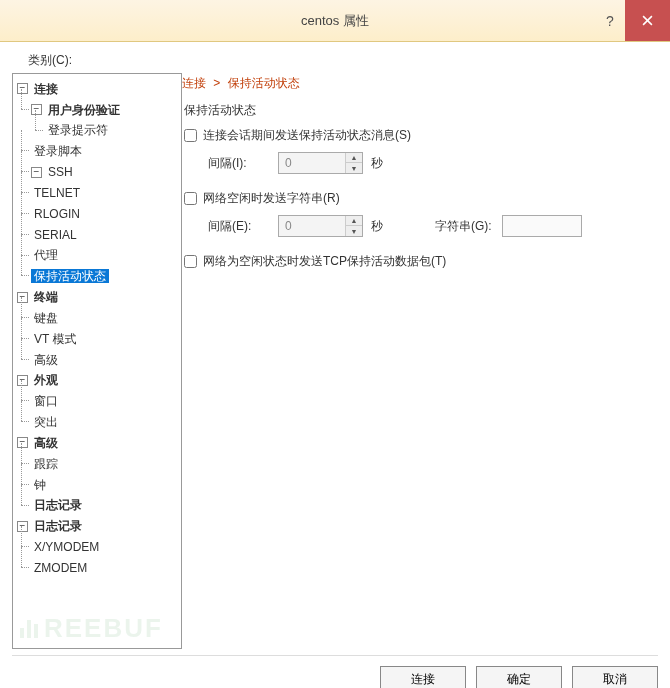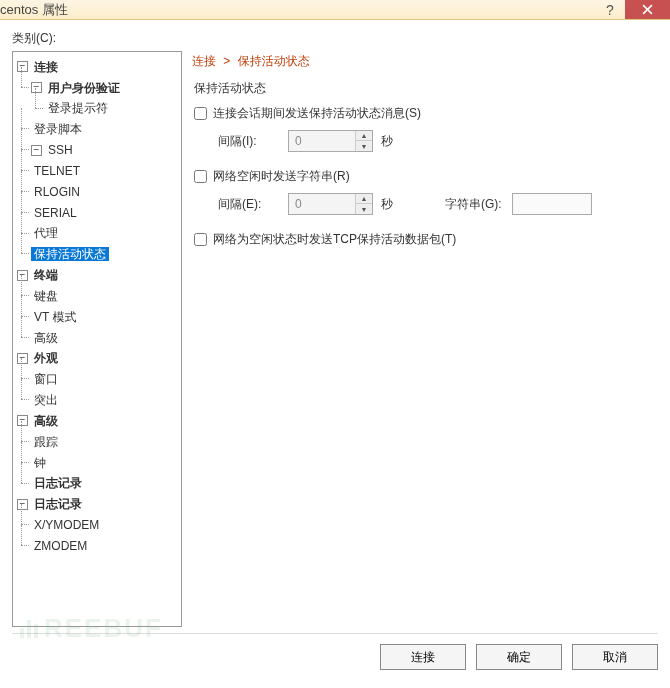--- a/index.html
+++ b/index.html
@@ -1,29 +1,29 @@
 <!DOCTYPE html>
 <html><head>
   <meta charset="utf-8">
   <style>
     * { box-sizing: border-box; margin: 0; padding: 0; font-family: "Microsoft YaHei", "Segoe UI", Tahoma, sans-serif; }
     body { width: 670px; height: 688px; background: #fff; font-size: 12px; color: #333; overflow: hidden; position: relative; }
     
-    .titlebar { height: 20px; background: linear-gradient(#fdf4e3, #fdeeca); display: flex; align-items: center; position: relative; border-bottom: 1px solid #e0c880; }
+    .titlebar { height: 42px; background: linear-gradient(#fdf4e3, #fdeeca); display: flex; align-items: center; justify-content: center; position: relative; border-bottom: 1px solid #e0c880; }
     .titlebar-text { font-size: 13px; color: #444; }
     .titlebar-buttons { position: absolute; right: 0; top: 0; display: flex; height: 100%; }
     .titlebar-help { width: 30px; display: flex; align-items: center; justify-content: center; color: #555; font-size: 14px; cursor: pointer; }
     .titlebar-close { width: 45px; background: #c75050; display: flex; align-items: center; justify-content: center; cursor: pointer; }
     .titlebar-close svg { width: 11px; height: 11px; }
     
     .body-wrap { display: flex; flex-direction: column; height: calc(100% - 30px); padding: 10px 12px 8px 12px; }
     
-    .category-label { font-size: 12px; color: #333; margin-bottom: 4px; }
-    
-    .main-area { flex: 1; display: flex; gap: 10px; min-height: 0; }
+    .category-label { font-size: 12px; color: #333; margin-bottom: 4px; margin-left: 16px; }
+    
+    .main-area { flex: 1; display: flex; min-height: 0; }
     
     .tree-panel { width: 170px; border: 1px solid #999; background: #fff; overflow: auto; padding: 4px 2px; }
     .tree ul { list-style: none; padding-left: 14px; }
     .tree > ul { padding-left: 2px; }
     .tree li { position: relative; line-height: 20px; white-space: nowrap; }
     .tree li::before { content: ''; position: absolute; left: -10px; top: 10px; width: 8px; border-top: 1px dotted #999; }
     .tree li::after { content: ''; position: absolute; left: -10px; top: -10px; height: 20px; border-left: 1px dotted #999; }
     .tree > ul > li::before, .tree > ul > li::after { display: none; }
     .toggle { display: inline-block; width: 11px; height: 11px; border: 1px solid #888; background: #fff; text-align: center; line-height: 8px; font-size: 10px; margin-right: 3px; cursor: pointer; vertical-align: middle; }
     .node-label { cursor: pointer; padding: 0 3px; vertical-align: middle; }

